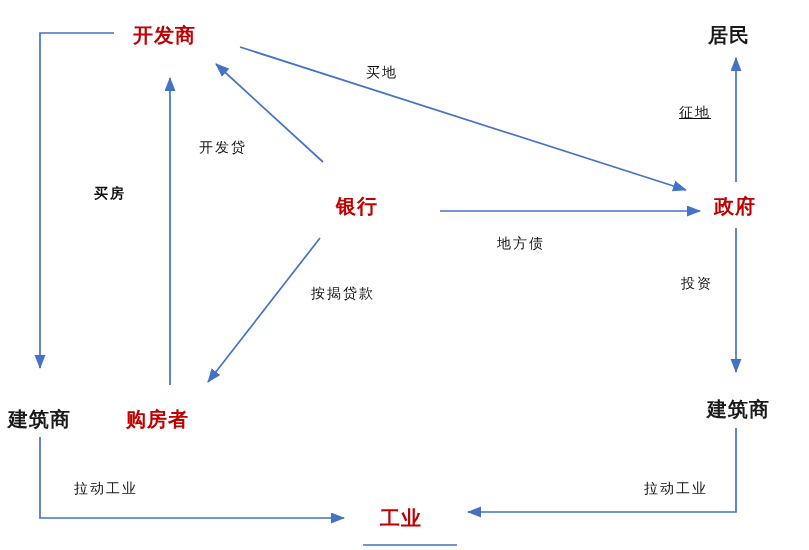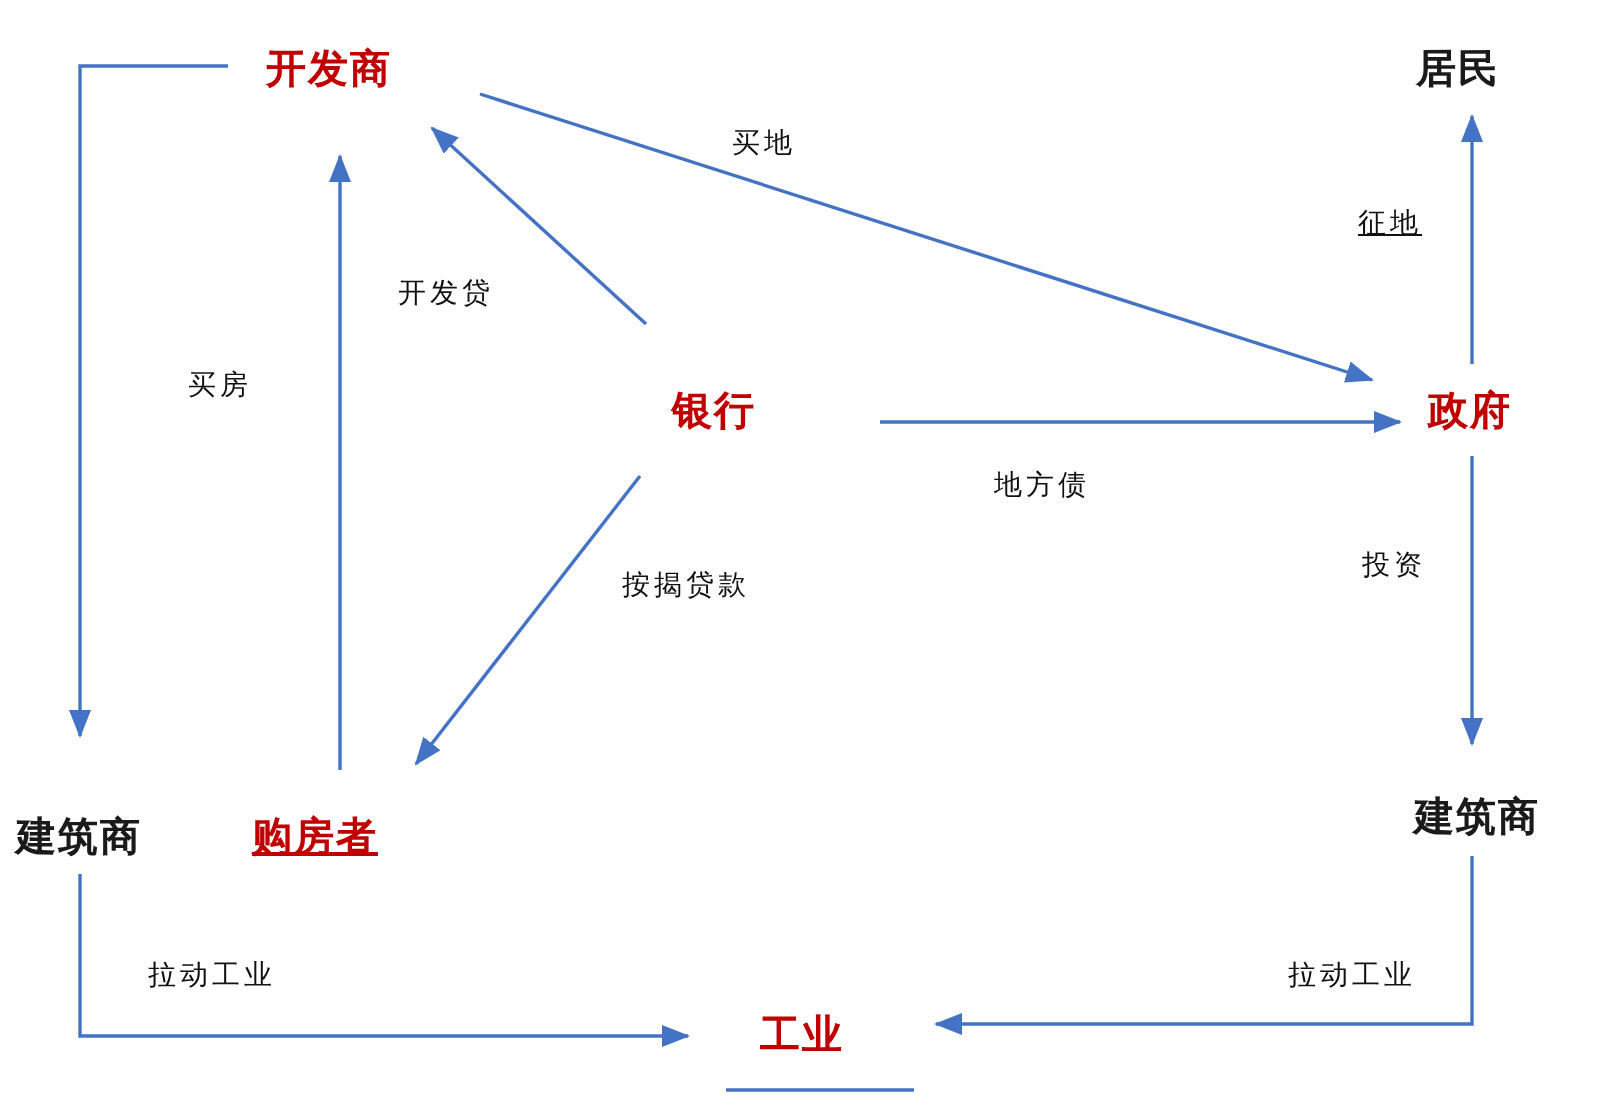--- a/index.html
+++ b/index.html
@@ -72,27 +72,27 @@
     <polyline points="40,437 40,518 344,518" marker-end="url(#arw)"></polyline>
 
     <line x1="363" y1="545" x2="457" y2="545"></line>
   </svg>
 
   <div class="node red" style="left:133px;top:25px;">开发商</div>
   <div class="node" style="left:708px;top:25px;text-align:center;">居民</div>
   <div class="node red" style="left:336px;top:196px;text-align:center;">银行</div>
   <div class="node red" style="left:714px;top:196px;">政府</div>
   <div class="node" style="left:8px;top:409px;">建筑商</div>
-  <div class="node red" style="left:126px;top:409px;text-decoration:underline;">购房者</div>
+  <div class="node red" style="left:126px;top:409px;">购房者</div>
   <div class="node" style="left:707px;top:399px;">建筑商</div>
   <div class="node red" style="left:380px;top:508px;">工业</div>
 
   <div class="elabel" style="left:366px;top:66px;">买地</div>
   <div class="elabel" style="left:679px;top:106px;text-decoration:underline;">征地</div>
   <div class="elabel" style="left:199px;top:141px;">开发贷</div>
-  <div class="elabel" style="left:94px;top:187px;">买房</div>
+  <div class="elabel" style="left:94px;top:187px;font-weight:bold;">买房</div>
   <div class="elabel" style="left:497px;top:237px;">地方债</div>
   <div class="elabel" style="left:681px;top:277px;">投资</div>
   <div class="elabel" style="left:311px;top:287px;">按揭贷款</div>
   <div class="elabel" style="left:74px;top:482px;">拉动工业</div>
   <div class="elabel" style="left:644px;top:482px;">拉动工业</div>
 
 </div>
 
 </body></html>

